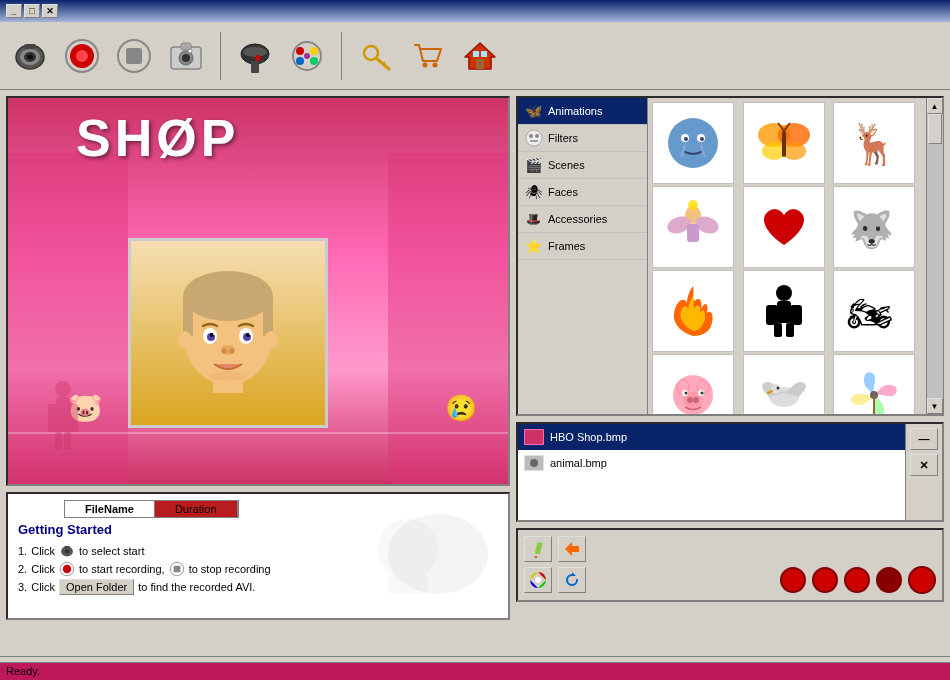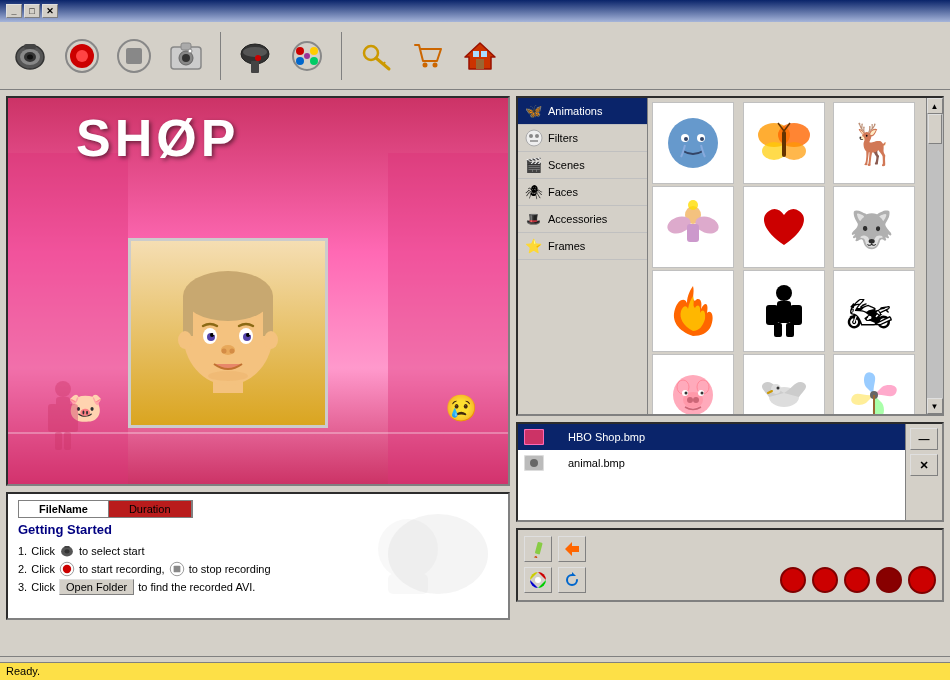--- a/index.html
+++ b/index.html
@@ -204,20 +204,21 @@
     #gs-header-row {
       display: flex;
       justify-content: space-between;
       align-items: center;
       margin-bottom: 4px;
     }
     #gs-tabs {
       display: flex;
       border: 1px solid #808080;
       background: #d4d0c8;
+      margin-left: 46px;
     }
     .gs-tab {
       padding: 2px 20px;
       border-right: 1px solid #808080;
       font-size: 11px;
       cursor: pointer;
       background: #b91c1c;
     }
     .gs-tab.active {
       background: white;
@@ -279,21 +280,21 @@
       border-left-color: #dfdfdf;
       font-size: 11px;
       cursor: pointer;
     }
     #status-bar {
       position: absolute;
       bottom: 0;
       left: 0;
       right: 0;
       height: 18px;
-      background: #fde047;
+      background: #be185d;
       border-top: 1px solid #808080;
       padding: 2px 6px;
       font-size: 11px;
     }
 
     
     #right-panel {
       display: flex;
       flex-direction: column;
       gap: 6px;
@@ -406,21 +407,21 @@
       height: 100px;
       display: flex;
     }
     #file-list {
       flex: 1;
       overflow-y: auto;
     }
     .file-item {
       display: flex;
       align-items: center;
-      gap: 24px;
+      gap: 6px;
       padding: 3px 6px;
       font-size: 11px;
       cursor: pointer;
     }
     .file-item.selected {
       background: #0a246a;
       color: white;
     }
     .file-icon {
       width: 20px;

